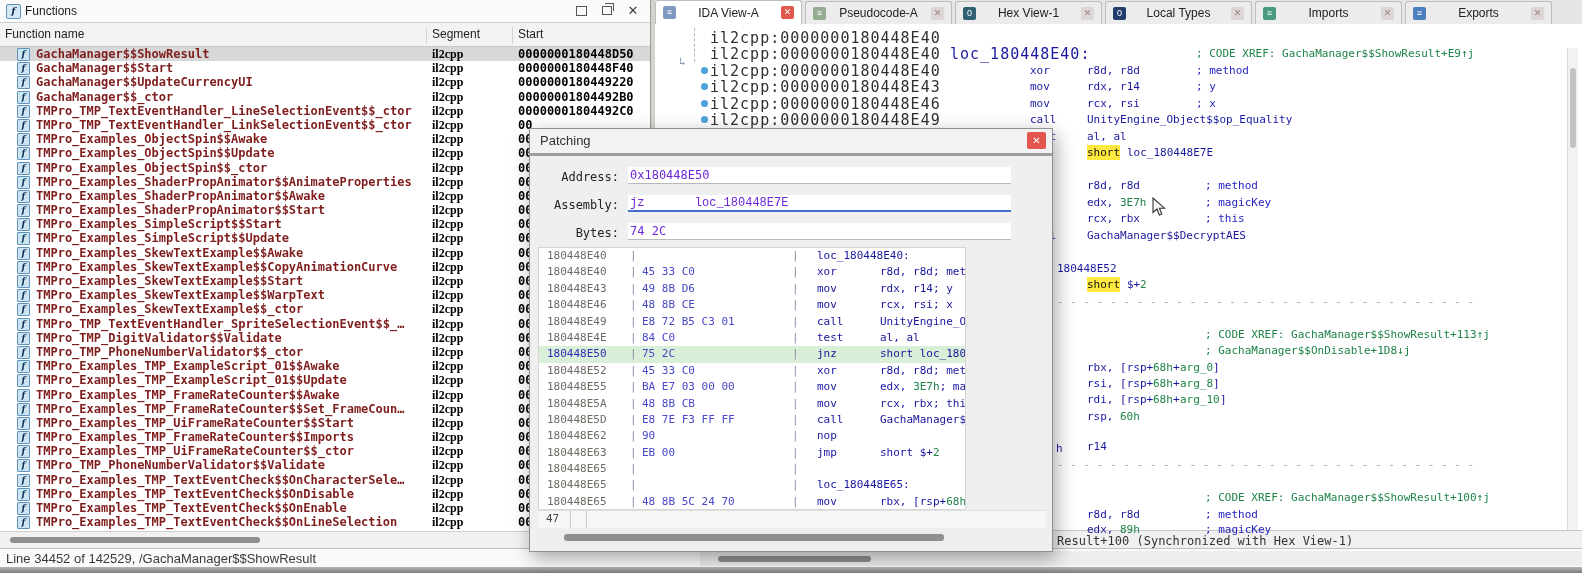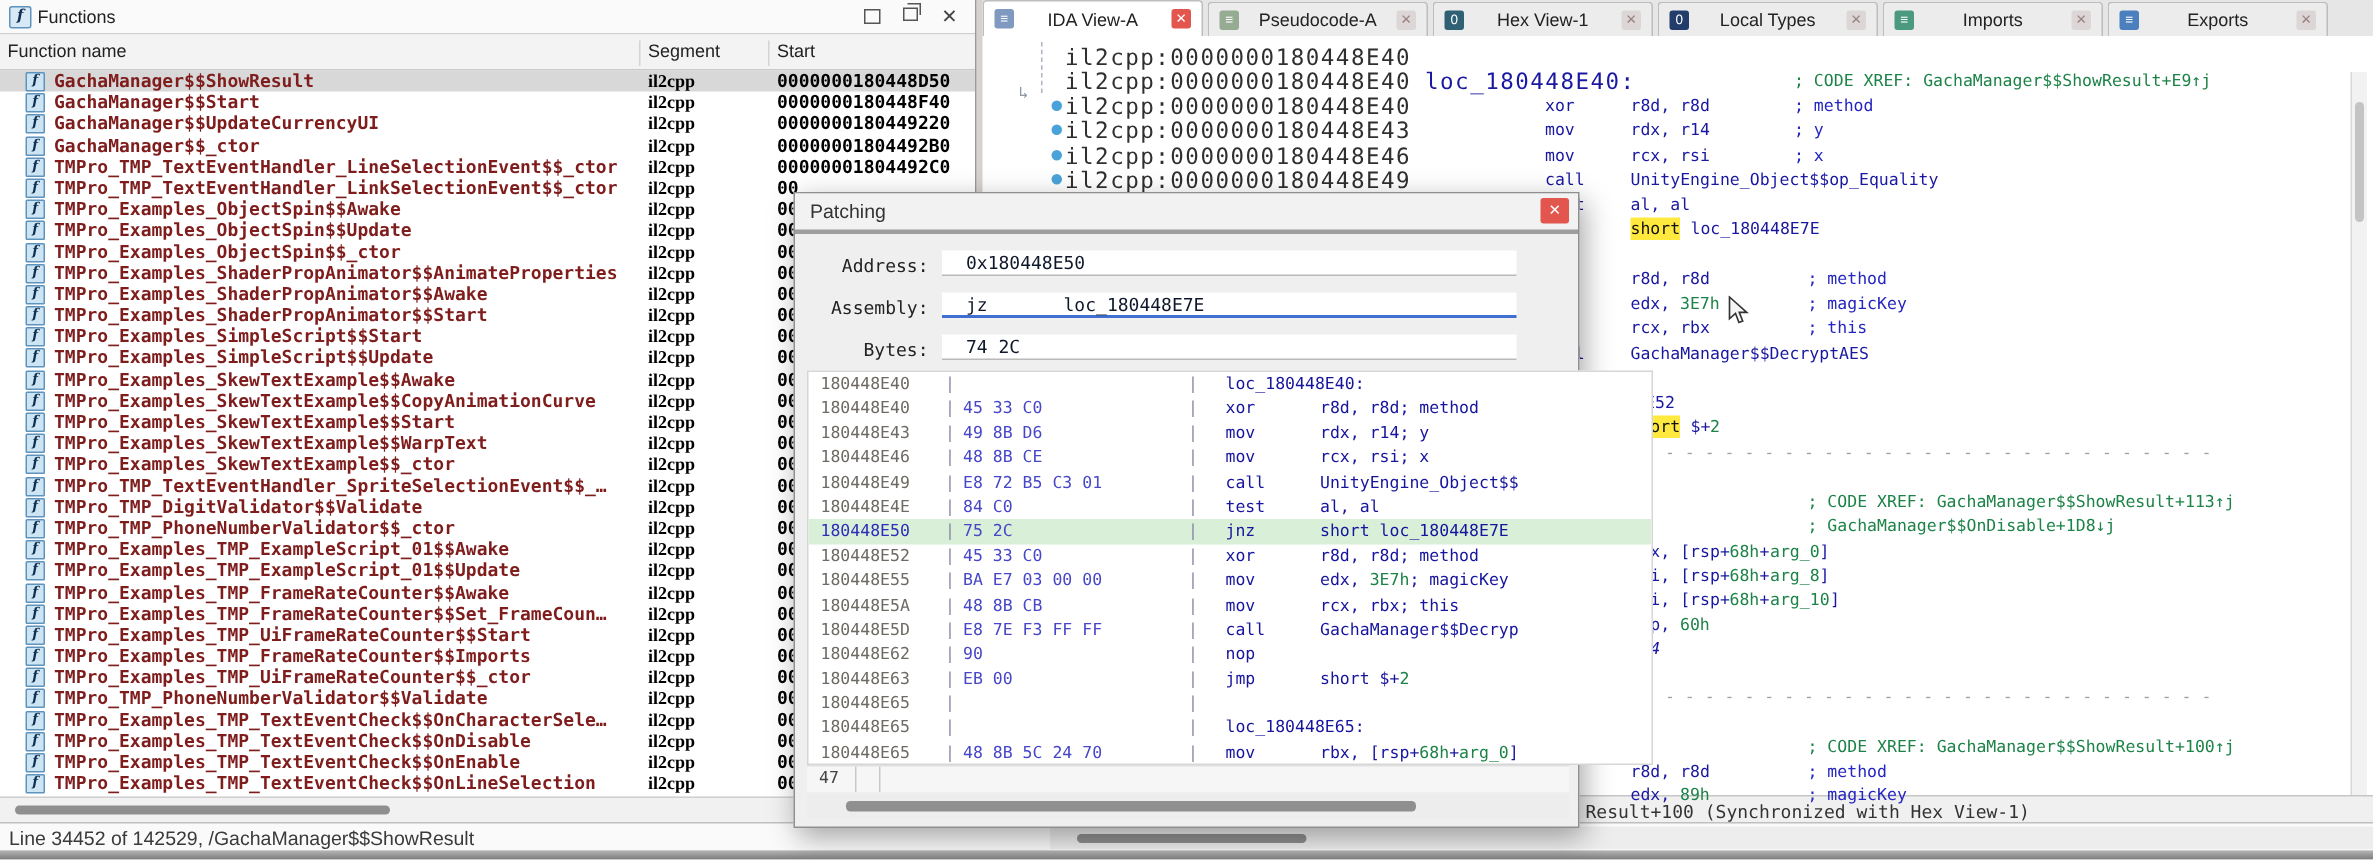--- a/index.html
+++ b/index.html
@@ -93,23 +93,23 @@
        border:1px solid #8f8f8f;box-shadow:3px 6px 18px rgba(0,0,0,.35);box-sizing:border-box;}
   #dlg-titlebar{position:absolute;left:0;top:0;right:0;height:24px;background:#f2f2f2;}
   #dlg-title{position:absolute;left:10px;top:4px;font-size:13px;color:#333;}
   #dlg-close{position:absolute;right:6px;top:3px;width:19px;height:17px;background:#e2564e;
        border-radius:2px;color:#fff;font-size:10px;line-height:17px;text-align:center;}
   #dlg-band{position:absolute;left:0;top:24px;right:0;height:3px;background:#9e9e9e;}
   .dfield-label{position:absolute;left:0;width:89px;text-align:right;font-family:"DejaVu Sans Mono",monospace;
        font-size:12px;color:#222;}
   .dfield{position:absolute;left:98px;width:383px;height:17px;background:#fff;
        border-bottom:1px solid #b9b9b9;font-family:"DejaVu Sans Mono",monospace;font-size:12px;
-       color:#0f172a;line-height:17px;padding-left:16px;box-sizing:border-box;white-space:pre;}
-  #f-assembly{border-bottom:2px solid #3f6fd0;}
-  #dlg-listing{position:absolute;left:8px;top:118px;width:564px;height:263px;background:#fff;
+       color:#6d28d9;line-height:17px;padding-left:2px;box-sizing:border-box;white-space:pre;}
+  #f-assembly{border-bottom:2px solid #3f6fd0;font-family:Liberation Mono, monospace;}
+  #dlg-listing{position:absolute;left:8px;top:118px;width:428px;height:263px;background:#fff;
        border:1px solid #d6d6d6;box-sizing:border-box;overflow:hidden;}
   .dl-row{position:relative;height:16.4px;font-family:"DejaVu Sans Mono",monospace;font-size:11px;
        line-height:16.4px;white-space:pre;}
   .dl-row.hl{background:#d9efd7;}
   .dl-row span{position:absolute;top:0;}
   .dl-addr{left:8px;color:#6e6a64;}
   .dl-row.hl .dl-addr{color:#2e2eb8;}
   .dl-pipe1{left:91px;color:#8b8ba8;}
   .dl-pipe2{left:253px;color:#8b8ba8;}
   .dl-bytes{left:103px;color:#4747c8;}
@@ -469,21 +469,21 @@
       <span class="tk tk-c" style="left: 1030px; top: 392px;">mov</span>
       <span class="tk tk-c" style="left: 1087px; top: 392px;">rdi, [rsp+</span>
       <span class="tk tk-g" style="left: 1153px; top: 392px;">68h</span>
       <span class="tk tk-c" style="left: 1173px; top: 392px;">+</span>
       <span class="tk tk-g" style="left: 1180px; top: 392px;">arg_10</span>
       <span class="tk tk-c" style="left: 1220px; top: 392px;">]</span>
       <span class="tk tk-c" style="left: 1030px; top: 409px;">add</span>
       <span class="tk tk-c" style="left: 1087px; top: 409px;">rsp, </span>
       <span class="tk tk-g" style="left: 1120px; top: 409px;">60h</span>
       <span class="tk tk-c" style="left: 1030px; top: 425px;">pop</span>
-      <span class="tk tk-c" style="left: 1087px; top: 425px; font-style: italic;">r14</span>
+      <span class="tk tk-c" style="left: 1087px; top: 439px;">r14</span>
       <span class="tk tk-c" style="left: 1056px; top: 441px;">h</span>
       <span class="tk tk-d" style="left: 1057px; top: 457px;">- - - - - - - - - - - - - - - - - - - - - - - - - - - - - - - -</span>
       <span class="tk tk-g" style="left: 1205px; top: 490px;">; CODE XREF: GachaManager$$ShowResult+100↑j</span>
       <span class="tk tk-c" style="left: 1030px; top: 507px;">xor</span>
       <span class="tk tk-c" style="left: 1087px; top: 507px;">r8d, r8d</span>
       <span class="tk tk-k" style="left: 1205px; top: 507px;">; method</span>
       <span class="tk tk-c" style="left: 1030px; top: 522px;">mov</span>
       <span class="tk tk-c" style="left: 1087px; top: 522px;">edx, </span>
       <span class="tk tk-g" style="left: 1120px; top: 522px;">89h</span>
       <span class="tk tk-k" style="left: 1205px; top: 522px;">; magicKey</span>

